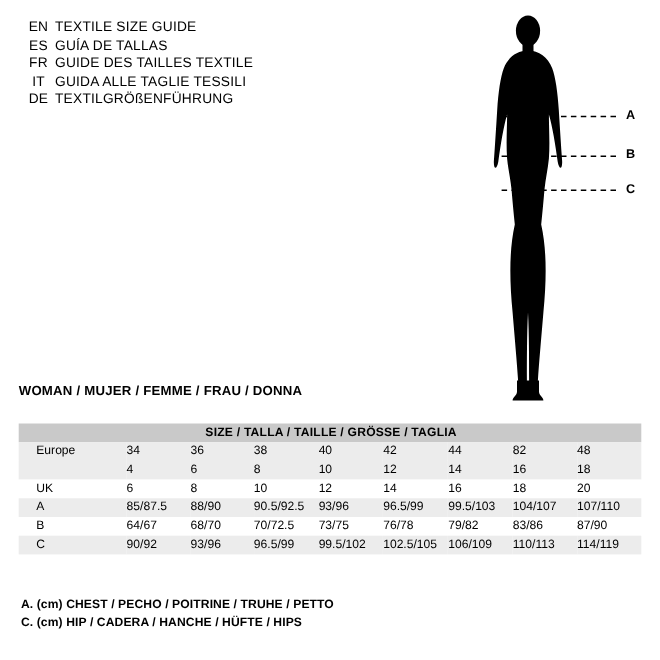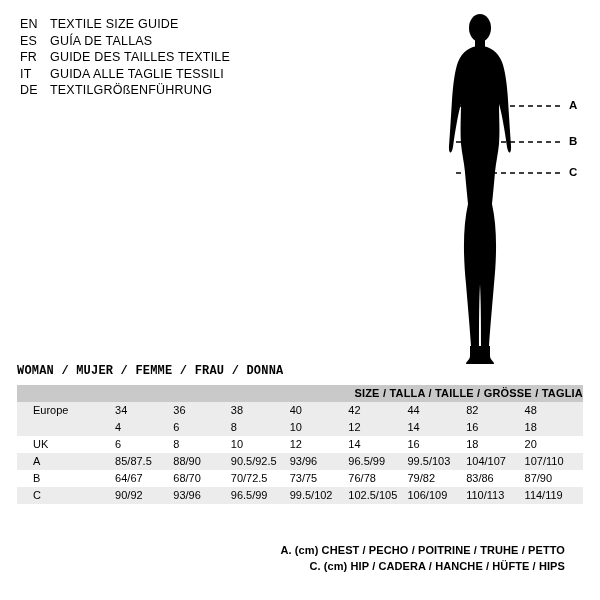--- a/index.html
+++ b/index.html
@@ -27,20 +27,21 @@
     left: 20px;
     top: 16px;
     width: 290px;
   }
   .lang-row {
     display: flex;
     align-items: baseline;
     font-size: 12.5px;
     line-height: 16.6px;
     letter-spacing: 0.2px;
+    text-align: center;
   }
   .lang-code {
     width: 30px;
     flex: 0 0 30px;
     font-size: 12.5px;
   }
   .lang-title {
     font-size: 12.5px;
   }
 
@@ -62,25 +63,24 @@
     color: #000;
   }
   .lbl-a { left: 139px; top: 91px; }
   .lbl-b { left: 139px; top: 127px; }
   .lbl-c { left: 139px; top: 158px; }
 
   
   .woman-caption {
     position: absolute;
     left: 17px;
-    top: 364px;
+    top: 348px;
     font-size: 12px;
     font-weight: bold;
     letter-spacing: 0.2px;
-    font-family: Liberation Mono, monospace;
   }
 
   
   .size-table {
     position: absolute;
     left: 17px;
     top: 385px;
     width: 566px;
     border-collapse: collapse;
     font-size: 11px;
@@ -104,32 +104,31 @@
     text-align: left;
     padding-left: 16px;
     width: 86px;
   }
   td.cell {
     text-align: left;
     width: 60px;
   }
   .header-row td {
     font-weight: bold;
-    text-align: right;
+    text-align: center;
     padding-left: 2px;
     letter-spacing: 0.2px;
   }
 
   
   .footnotes {
     position: absolute;
-    left: 5px;
+    left: 19px;
     top: 543px;
     width: 560px;
-    text-align: right;
   }
   .footnote {
     font-size: 11px;
     font-weight: bold;
     line-height: 15.5px;
     letter-spacing: 0.1px;
   }
 </style>
 </head>
 <body>

